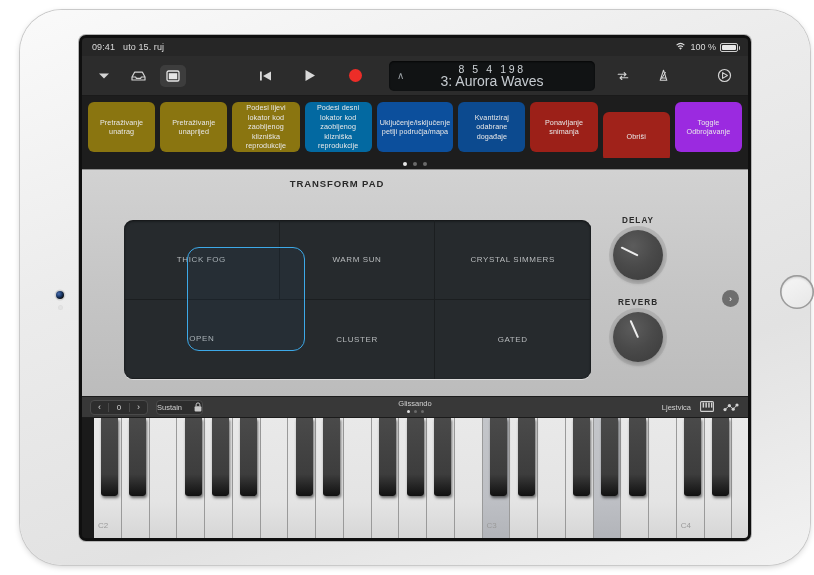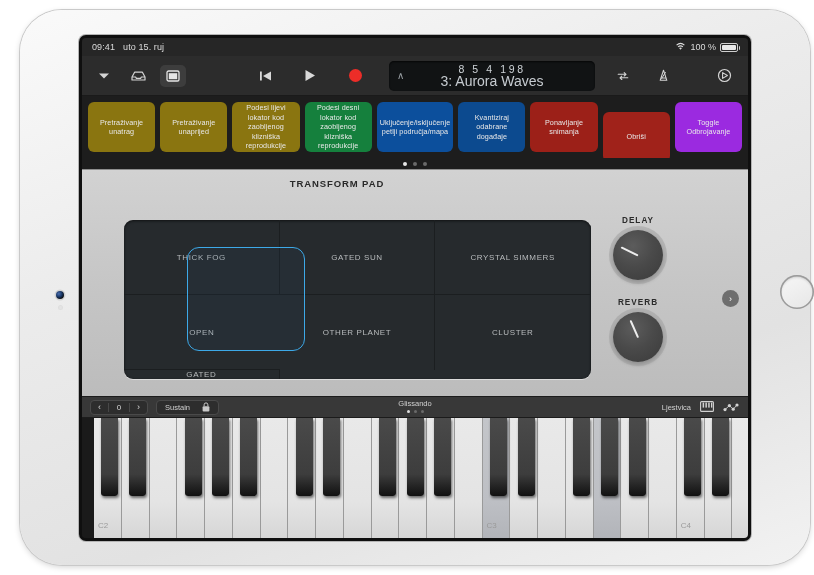--- a/index.html
+++ b/index.html
@@ -169,21 +169,21 @@
   }
   .octave-group {
     display: flex; align-items: center; margin-left: 8px;
     background: #2d2d2d; border-radius: 4px; height: 15px;
     border: 1px solid #4a4a4a;
   }
   .octave-btn { width: 17px; text-align: center; font-size: 9px; color: #d6d6d6; }
   .octave-val { width: 22px; text-align: center; font-size: 8px; color: #d6d6d6; border-left:1px solid #484848; border-right:1px solid #484848;}
   .sustain-group {
     display: flex; align-items: center; gap: 12px; margin-left: 8px;
-    background: #2d2d2d; border-radius: 4px; height: 15px; padding: 0 8px;
+    background: #2d2d2d; border-radius: 4px; height: 15px; padding: 0 0;
     border: 1px solid #4a4a4a;
   }
   .sustain-label { font-size: 7.5px; color: #d0d0d0; }
   #glissando-box {
     position: absolute; left: 0; width: 100%; text-align: center; top: 2px;
     pointer-events: none;
   }
   #glissando-box .g-label { font-size: 7.5px; color: #d0d0d0; line-height: 10px; }
   #glissando-dots { display: flex; gap: 4px; justify-content: center; margin-top: 1px; }
   #glissando-dots .gd { width: 3px; height: 3px; border-radius: 50%; background: #6a6a6a; }
@@ -313,43 +313,42 @@
               <path d="M5.6 4.6 L10.4 7.5 L5.6 10.4 Z" fill="none" stroke="#d4d4d4" stroke-width="1.1" stroke-linejoin="round"></path>
             </svg>
         </div>
       </div>
     </div>
 
     <div id="command-strip">
         <div class="cmd-btn" style="background: rgb(138, 117, 16);">Pretraživanje unatrag</div>
         <div class="cmd-btn" style="background: rgb(138, 117, 16);">Pretraživanje unaprijed</div>
         <div class="cmd-btn" style="background: rgb(138, 117, 16);">Podesi lijevi lokator kod zaobljenog klizniška reprodukcije</div>
-        <div class="cmd-btn" style="background: #15803d;">Podesi desni lokator kod zaobljenog klizniška reprodukcije</div>
+        <div class="cmd-btn" style="background: #0369a1;">Podesi desni lokator kod zaobljenog klizniška reprodukcije</div>
         <div class="cmd-btn" style="background: rgb(12, 79, 156);">Uključenje/isključenje petlji područja/mapa</div>
         <div class="cmd-btn" style="background: rgb(12, 74, 143);">Kvantiziraj odabrane događaje</div>
         <div class="cmd-btn" style="background: rgb(156, 32, 24);">Ponavljanje snimanja</div>
         <div class="cmd-btn" style="background: rgb(160, 34, 26); margin-top: 20px;">Obriši</div>
         <div class="cmd-btn" style="background: rgb(155, 42, 224);">Toggle Odbrojavanje</div>
       </div>
     <div id="page-dots">
         <span class="dot active"></span>
         <span class="dot"></span>
         <span class="dot"></span>
       </div>
 
     <div id="plugin-panel">
       <div id="tp-title">TRANSFORM PAD</div>
 
       <div id="transform-pad">
 
       <div class="tp-cell">THICK FOG</div>
-          <div class="tp-cell">GATED SUN</div>
+          <div class="tp-cell">WARM SUN</div>
           <div class="tp-cell">CRYSTAL SIMMERS</div>
           <div class="tp-cell">OPEN</div>
-          <div class="tp-cell">OTHER PLANET</div>
           <div class="tp-cell">CLUSTER</div>
           <div class="tp-cell">GATED</div>
           <div id="tp-selection"></div>
         </div>
 
       <div class="knob-group" id="knob-delay">
         <div class="knob-label">DELAY</div>
         <div class="knob">
           <div class="knob-pointer" style="transform: rotate(206deg);"></div>
         </div>

